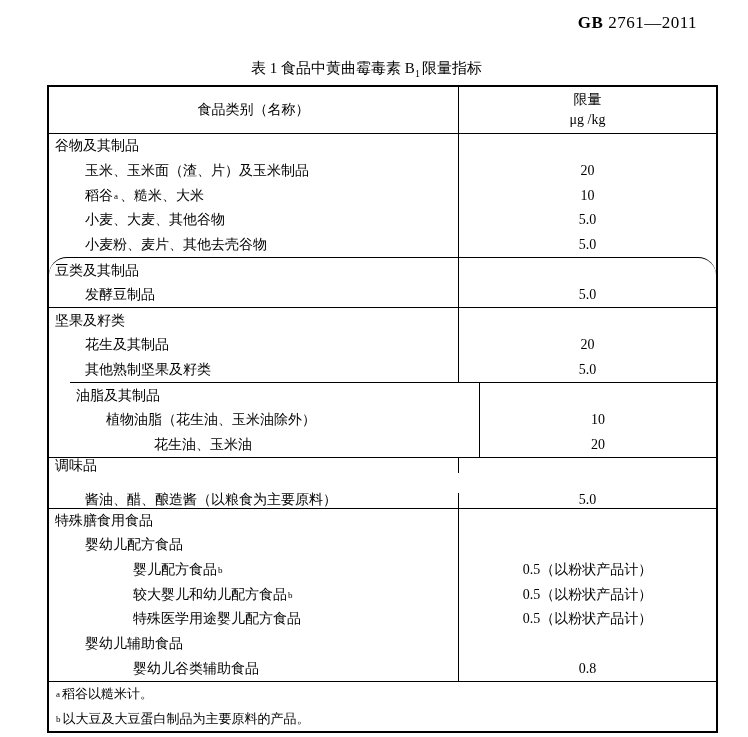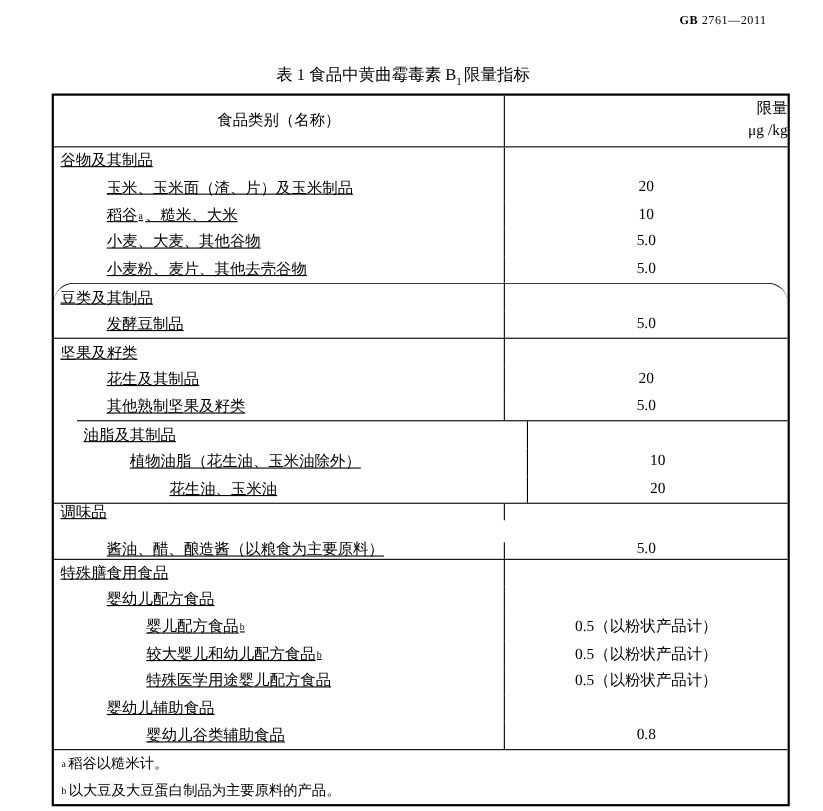--- a/index.html
+++ b/index.html
@@ -6,21 +6,21 @@
   body {
     width: 748px; height: 737px;
     background: #ffffff;
     position: relative;
     font-family: "Liberation Serif", "DejaVu Serif", serif;
     color: #000000;
     overflow: hidden;
   }
   .doc-header {
     position: absolute; top: 13px; right: 51px;
-    font-size: 11px; letter-spacing: 0.5px;
+    font-size: 17px; letter-spacing: 0.5px;
   }
   .doc-code { font-weight: bold; }
   .table-title {
     position: absolute; left: 31px; top: 59px; width: 671px;
     text-align: center; font-weight: normal; font-size: 15px;
   }
   .table-title sub { font-size: 10px; margin-right: 2px; }
   .gb-table {
     position: absolute; left: 47px; top: 85px;
     width: 671px; height: 648px;
@@ -29,38 +29,37 @@
     font-size: 14px;
   }
   .thead { height: 46px; flex-shrink: 0; display: flex; }
   .th-category {
     width: 410px; flex-shrink: 0; box-sizing: border-box;
     border-right: 1.5px solid #000;
     display: flex; align-items: center; justify-content: center;
   }
   .th-limit {
     flex: 1; display: flex; flex-direction: column;
-    align-items: flex-end; justify-content: center; gap: 3px;
+    align-items: center; justify-content: center; gap: 3px;
     line-height: 1.2;
   }
   #sections { flex: 1; display: flex; flex-direction: column; }
   .section {
     border-top: 1.5px solid #000; box-sizing: border-box;
     display: flex; flex-direction: column; flex-basis: 0; min-height: 0;
   }
   .row { flex: 1; display: flex; min-height: 0; }
   .cell-label {
     width: 410px; flex-shrink: 0; box-sizing: border-box;
     border-right: 1.5px solid #000;
     display: flex; align-items: center;
     white-space: nowrap;
-    text-decoration: underline;
   }
   .indent-0 { padding-left: 6px; }
-  .indent-1 { padding-left: 48px; }
+  .indent-1 { padding-left: 36px; }
   .indent-2 { padding-left: 84px; }
   .cell-limit { flex: 1; display: flex; align-items: center; justify-content: center; }
   .tfoot {
     height: 50px; flex-shrink: 0; box-sizing: border-box;
     border-top: 1.5px solid #000;
     display: flex; flex-direction: column;
     font-size: 13px;
   }
   .footnote-row { flex: 1; display: flex; align-items: center; padding-left: 6px; }
   sup { font-size: 9px; line-height: 0; vertical-align: super; margin: 0 2px 0 1px; }

